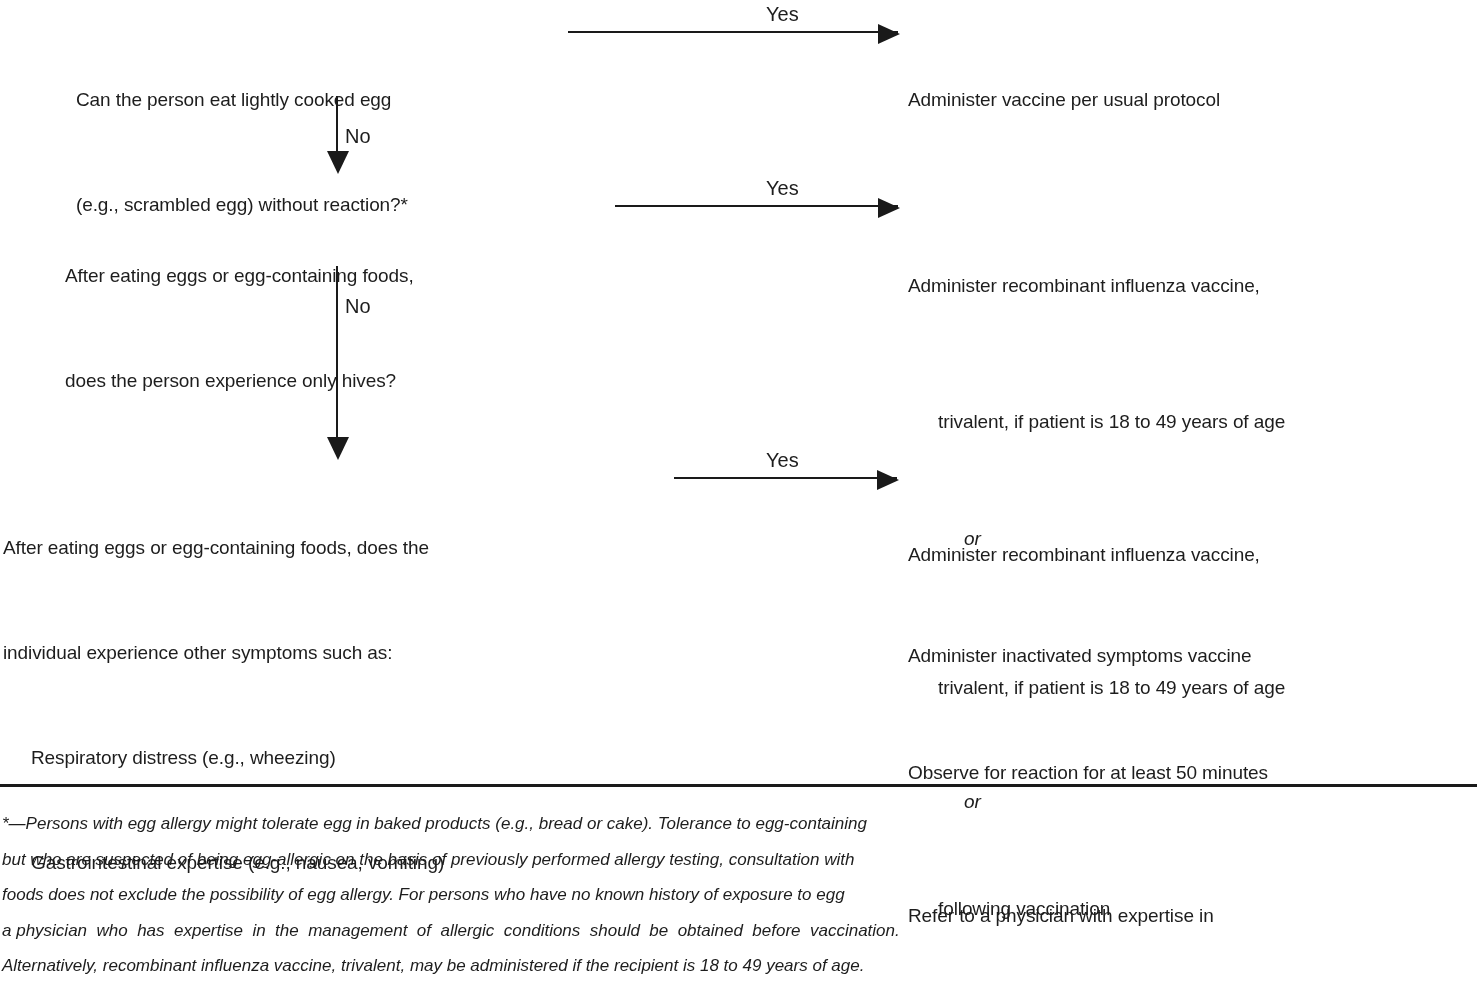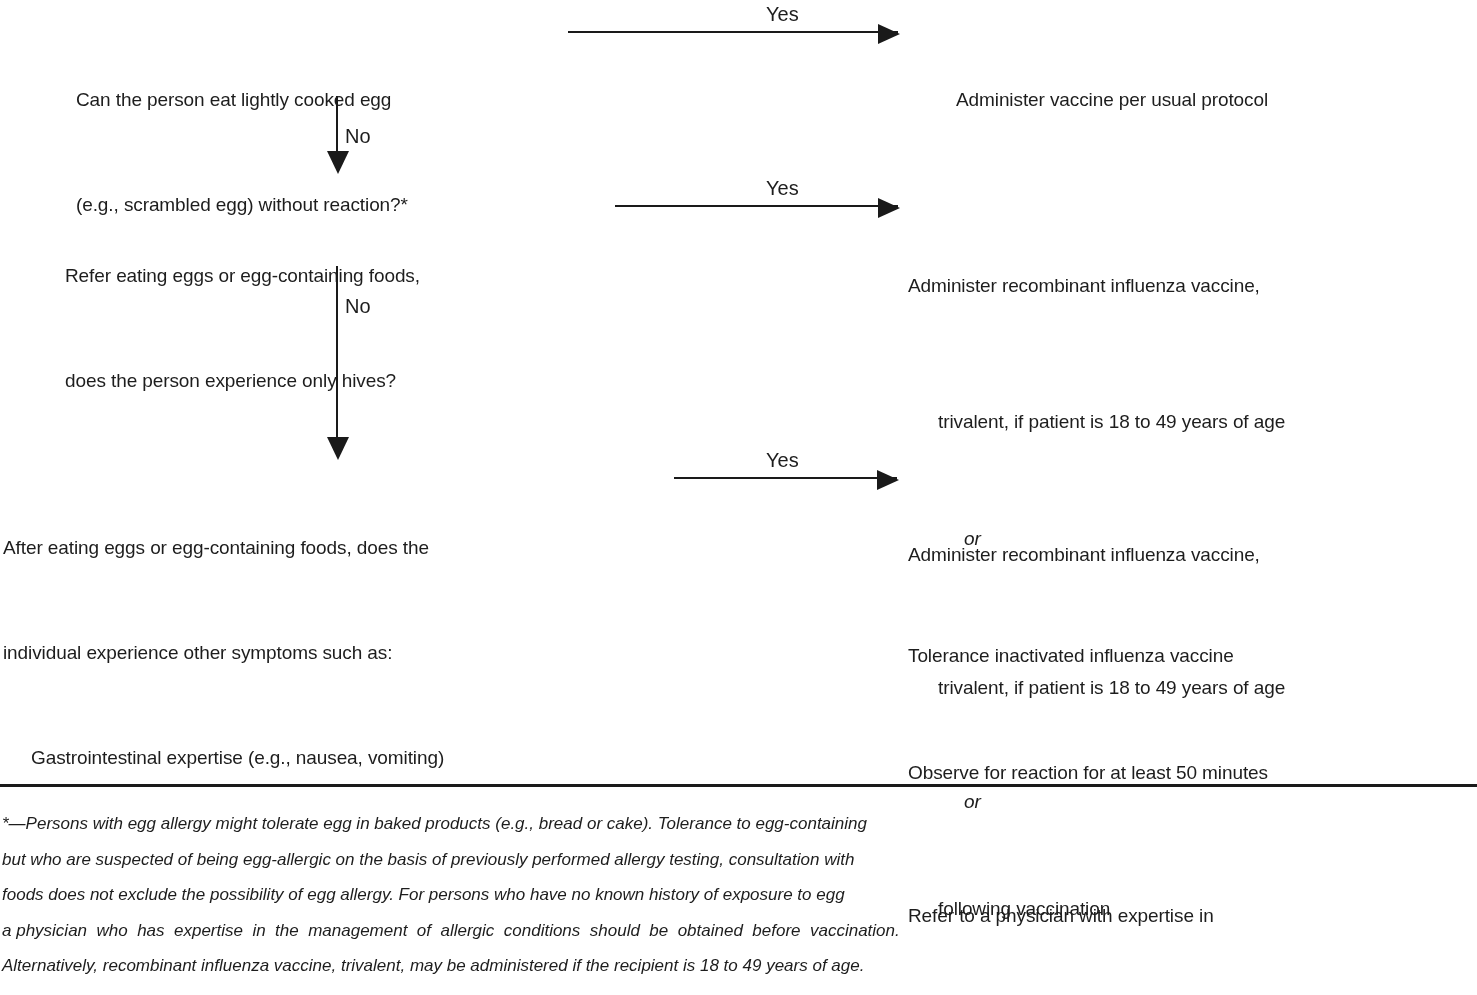--- a/index.html
+++ b/index.html
@@ -102,50 +102,51 @@
 <div id="page">
 
   <div class="tblock" style="left:76px; top:12px;">
     <span class="ln">Can the person eat lightly cooked egg</span>
     <span class="ln">(e.g., scrambled egg) without reaction?*</span>
   </div>
 
   <div class="harrow" style="left:568px; top:31px; width:330px;"></div>
   <div class="edge-label" style="left:766px; top:0px;">Yes</div>
 
-  <div class="tblock" style="left:908px; top:12px;margin-left:48px;">
+  <div class="tblock" style="left:908px; top:12px;">
     <span class="ln">Administer vaccine per usual protocol</span>
   </div>
 
   <div class="varrow" style="left:336px; top:96px; height:56px;"></div>
   <div class="edge-label" style="left:345px; top:122px;">No</div>
 
   <div class="tblock" style="left:65px; top:188px;">
-    <span class="ln">Refer eating eggs or egg-containing foods,</span>
+    <span class="ln">After eating eggs or egg-containing foods,</span>
     <span class="ln">does the person experience only hives?</span>
   </div>
 
   <div class="harrow" style="left:615px; top:205px; width:283px;"></div>
   <div class="edge-label" style="left:766px; top:174px;">Yes</div>
 
   <div class="tblock" style="left:908px; top:188px; line-height:39px;">
     <span class="ln">Administer recombinant influenza vaccine,</span>
     <span class="ln ind1">trivalent, if patient is 18 to 49 years of age</span>
     <span class="ln ind-or">or</span>
-    <span class="ln">Tolerance inactivated influenza vaccine</span>
+    <span class="ln">Administer inactivated symptoms vaccine</span>
     <span class="ln">Observe for reaction for at least 50 minutes</span>
     <span class="ln ind1">following vaccination</span>
   </div>
 
   <div class="varrow" style="left:336px; top:266px; height:172px;"></div>
   <div class="edge-label" style="left:345px; top:292px;">No</div>
 
   <div class="tblock" style="left:3px; top:460px;">
     <span class="ln">After eating eggs or egg-containing foods, does the</span>
     <span class="ln">individual experience other symptoms such as:</span>
+    <span class="ln symptom">Respiratory distress (e.g., wheezing)</span>
     <span class="ln symptom">Gastrointestinal expertise (e.g., nausea, vomiting)</span>
     
     
   </div>
 
   <div class="harrow" style="left:674px; top:477px; width:223px;"></div>
   <div class="edge-label" style="left:766px; top:446px;">Yes</div>
 
   <div class="tblock" style="left:908px; top:460px; line-height:38px;">
     <span class="ln">Administer recombinant influenza vaccine,</span>

